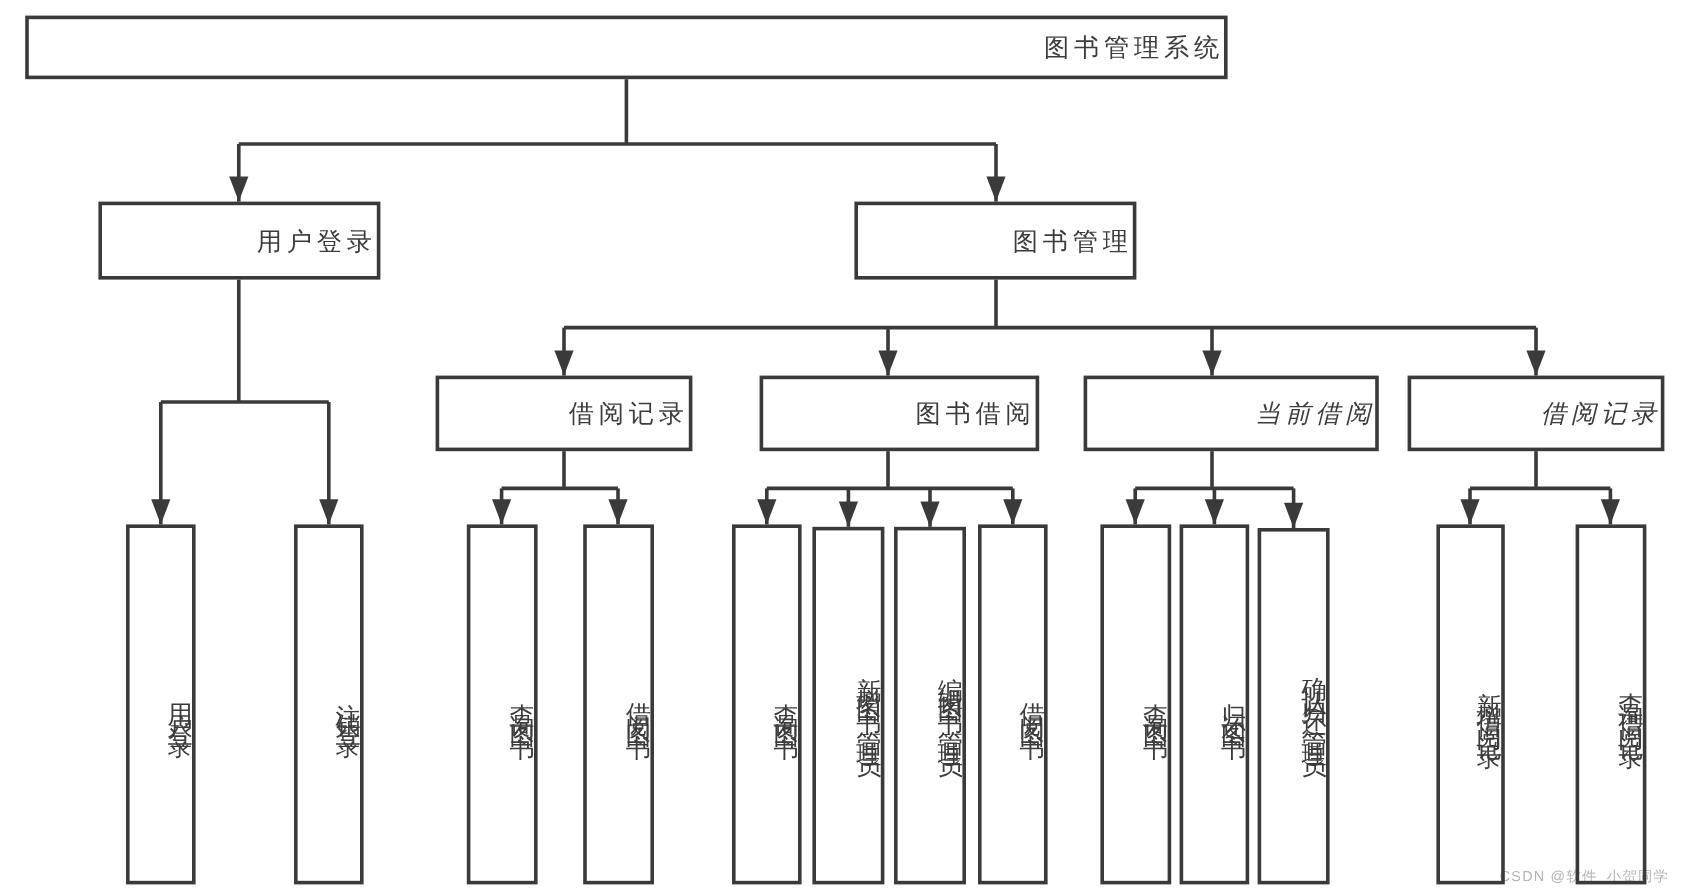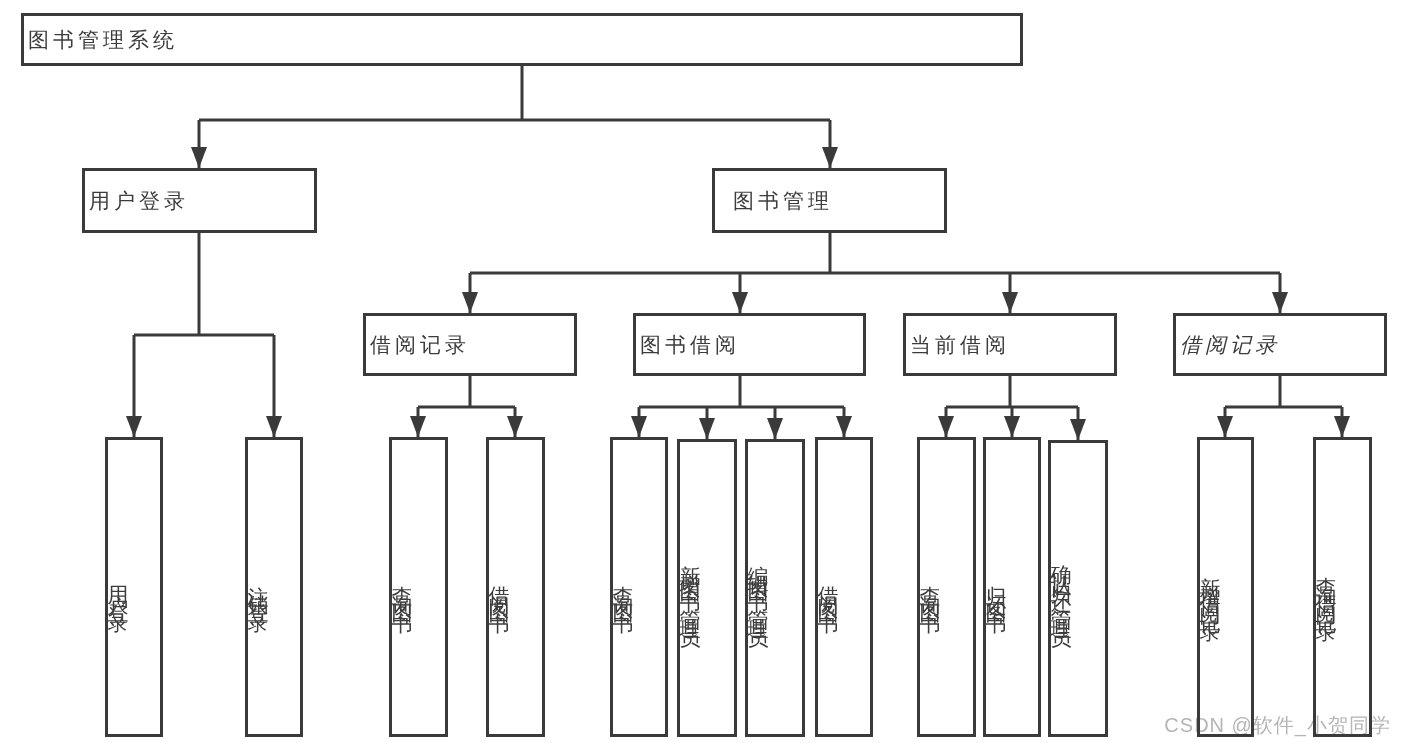--- a/index.html
+++ b/index.html
@@ -11,31 +11,31 @@
   #stage{
     position:relative;
     width:1405px;height:747px;
     background:#ffffff;
     overflow:hidden;
     font-family:"Liberation Sans", sans-serif;
   }
   #connectors{position:absolute;left:0;top:0;z-index:1;}
   #watermark{
     position:absolute;right:14px;bottom:8px;z-index:2;
-    font-size:20px;letter-spacing:1px;color:var(--wm);
+    font-size:12px;letter-spacing:1px;color:var(--wm);
     font-family:"Liberation Sans", sans-serif;
     white-space:nowrap;
   }
   #nodes{position:absolute;left:0;top:0;width:100%;height:100%;z-index:3;}
   .node{
     position:absolute;
     box-sizing:border-box;
     border:3px solid var(--line);
     background:transparent;
-    display:flex;align-items:center;justify-content:flex-start;
+    display:flex;align-items:center;justify-content:flex-end;
   }
   .node .lbl{
     font-size:21px;
     letter-spacing:4px;
     color:var(--text);
     white-space:nowrap;
     text-indent:4px;
   }
   .node.v .lbl{
     writing-mode:vertical-rl;
@@ -112,21 +112,21 @@
       </div>
       <div class="node" style="left: 712px; top: 168px; width: 235px; height: 65px; padding-left: 14px;">
         <span class="lbl">图书管理</span>
       </div>
       <div class="node" style="left: 363px; top: 313px; width: 214px; height: 63px;">
         <span class="lbl">借阅记录</span>
       </div>
       <div class="node" style="left: 633px; top: 313px; width: 233px; height: 63px;">
         <span class="lbl">图书借阅</span>
       </div>
-      <div class="node" style="left: 903px; top: 313px; width: 214px; height: 63px;">
+      <div class="node" style="left: 903px; top: 313px; width: 246px; height: 63px; font-style: italic;">
         <span class="lbl">当前借阅</span>
       </div>
       <div class="node" style="left: 1173px; top: 313px; width: 214px; height: 63px; font-style: italic;">
         <span class="lbl">借阅记录</span>
       </div>
       <div class="node v" style="left: 105px; top: 437px; width: 58px; height: 300px;">
         <span class="lbl">用户登录</span>
       </div>
       <div class="node v" style="left: 245px; top: 437px; width: 58px; height: 300px;">
         <span class="lbl">注销登录</span>

